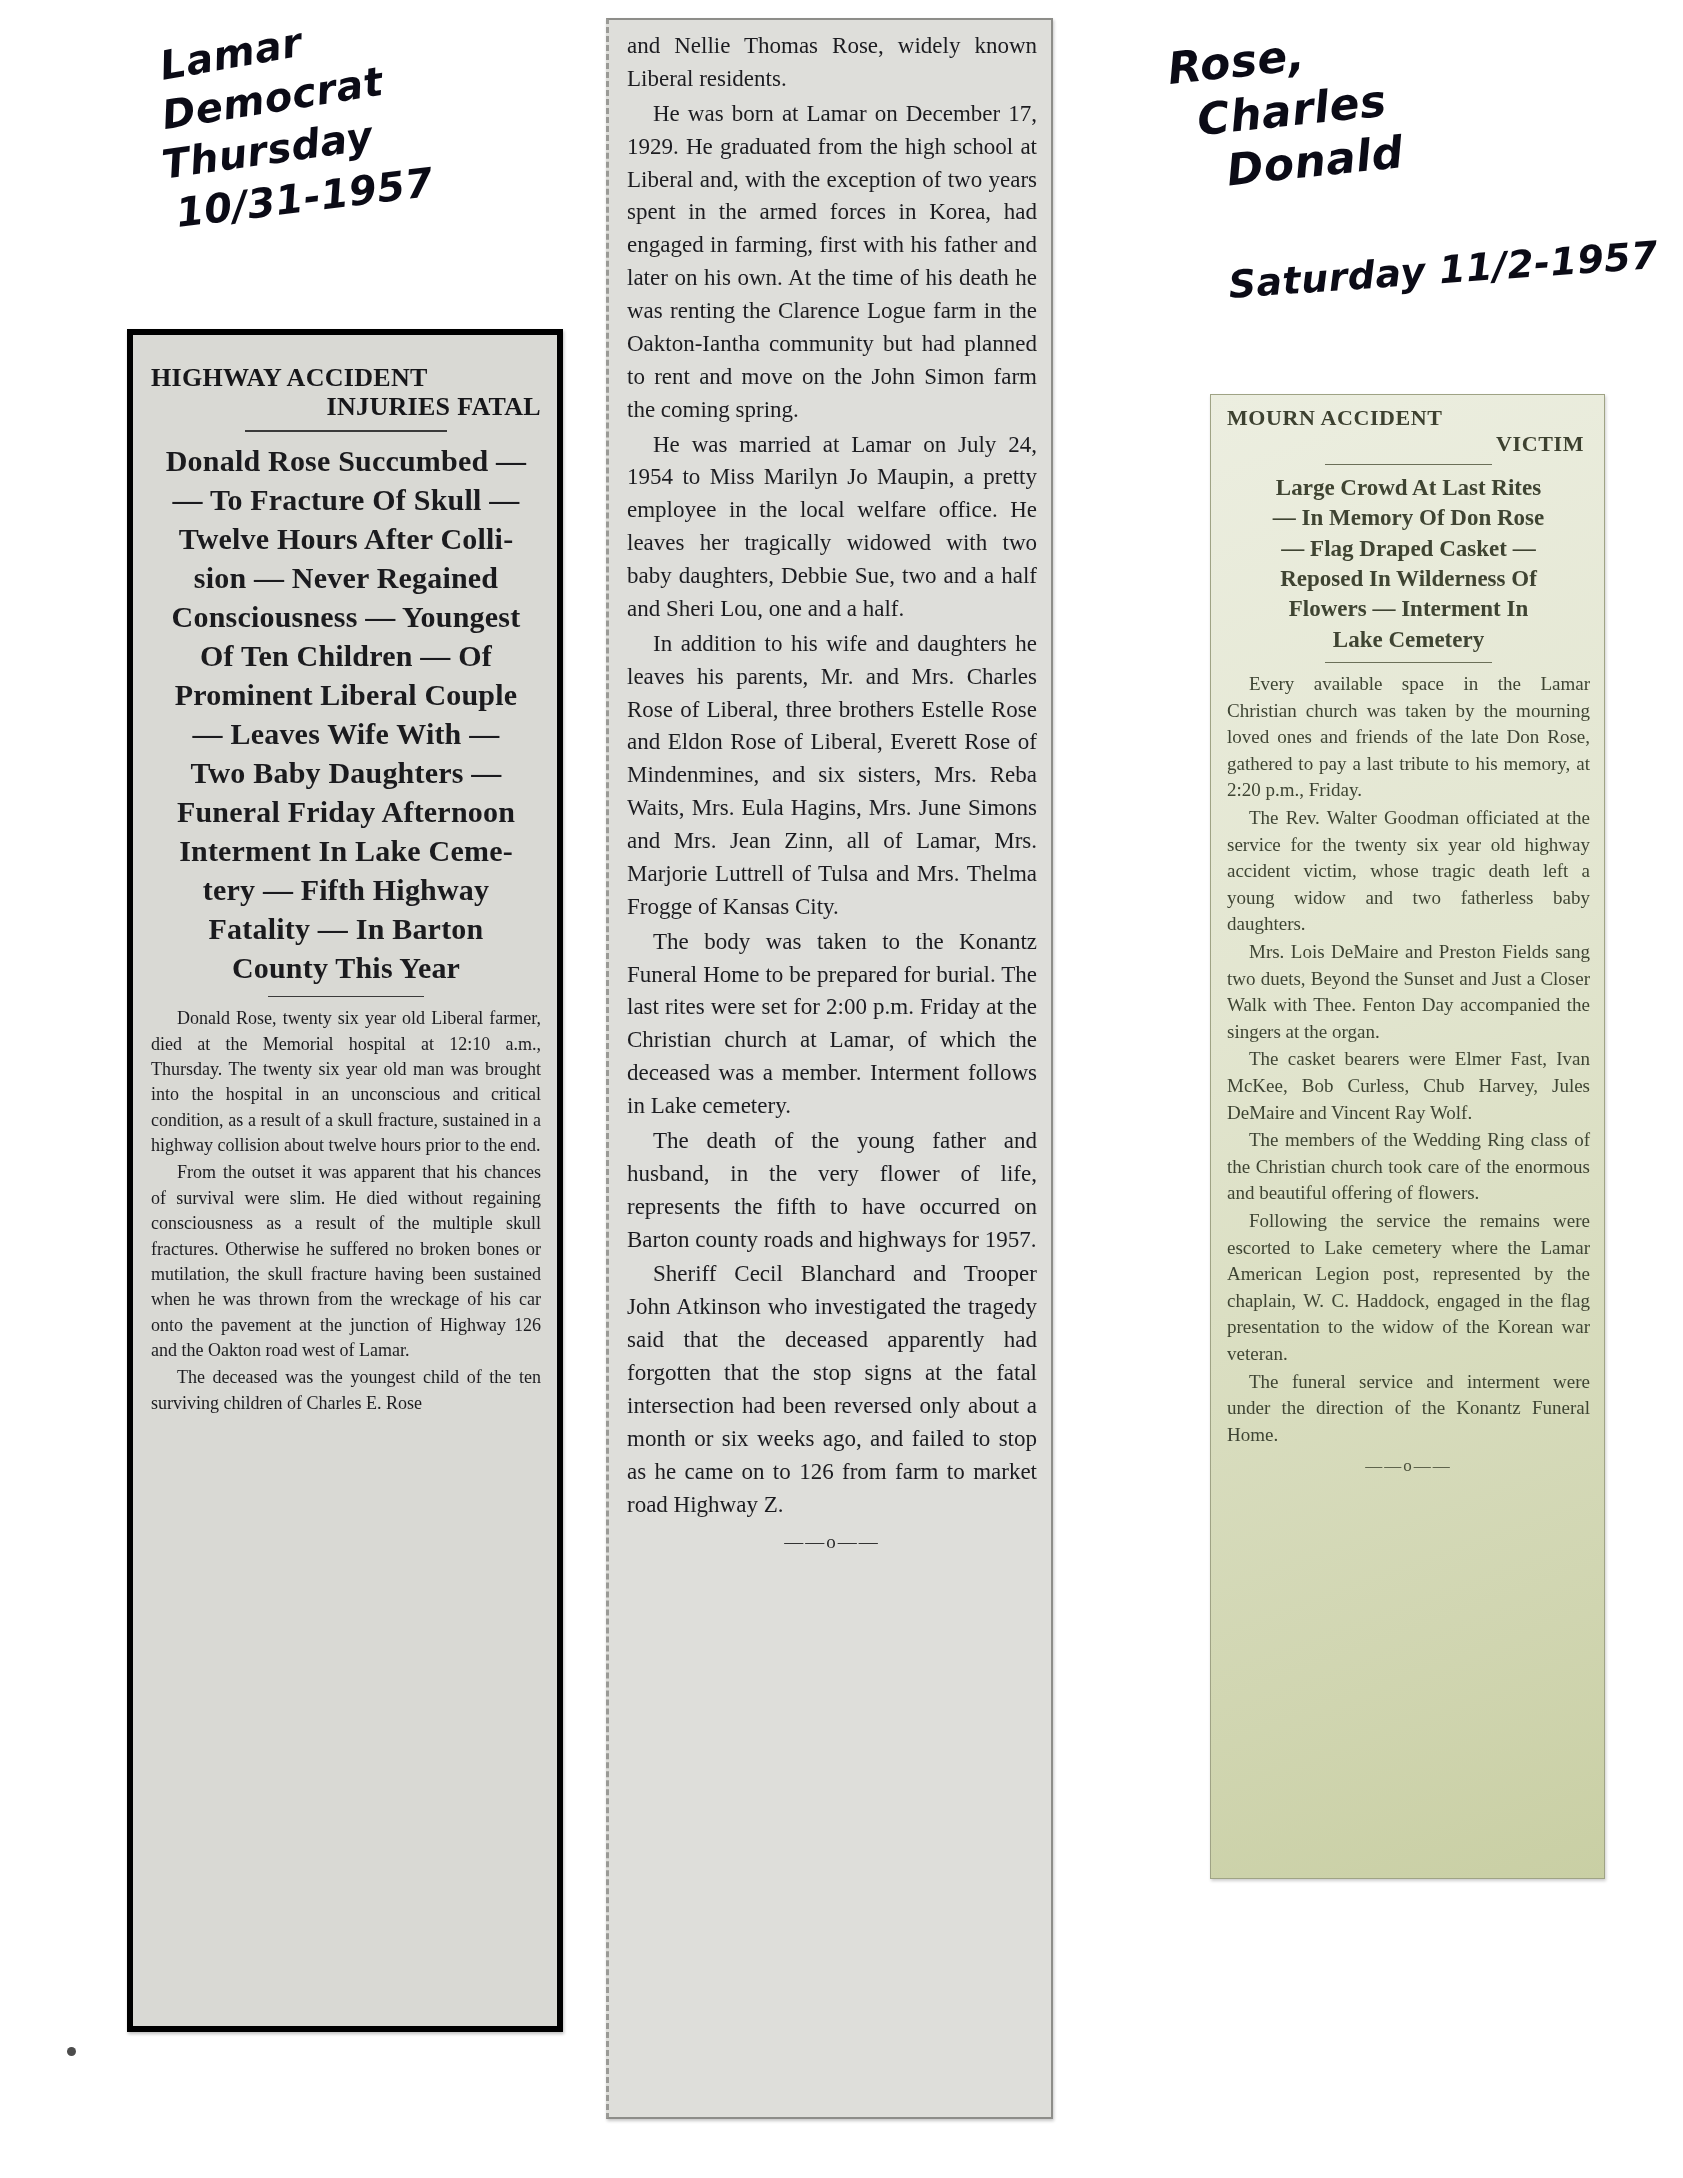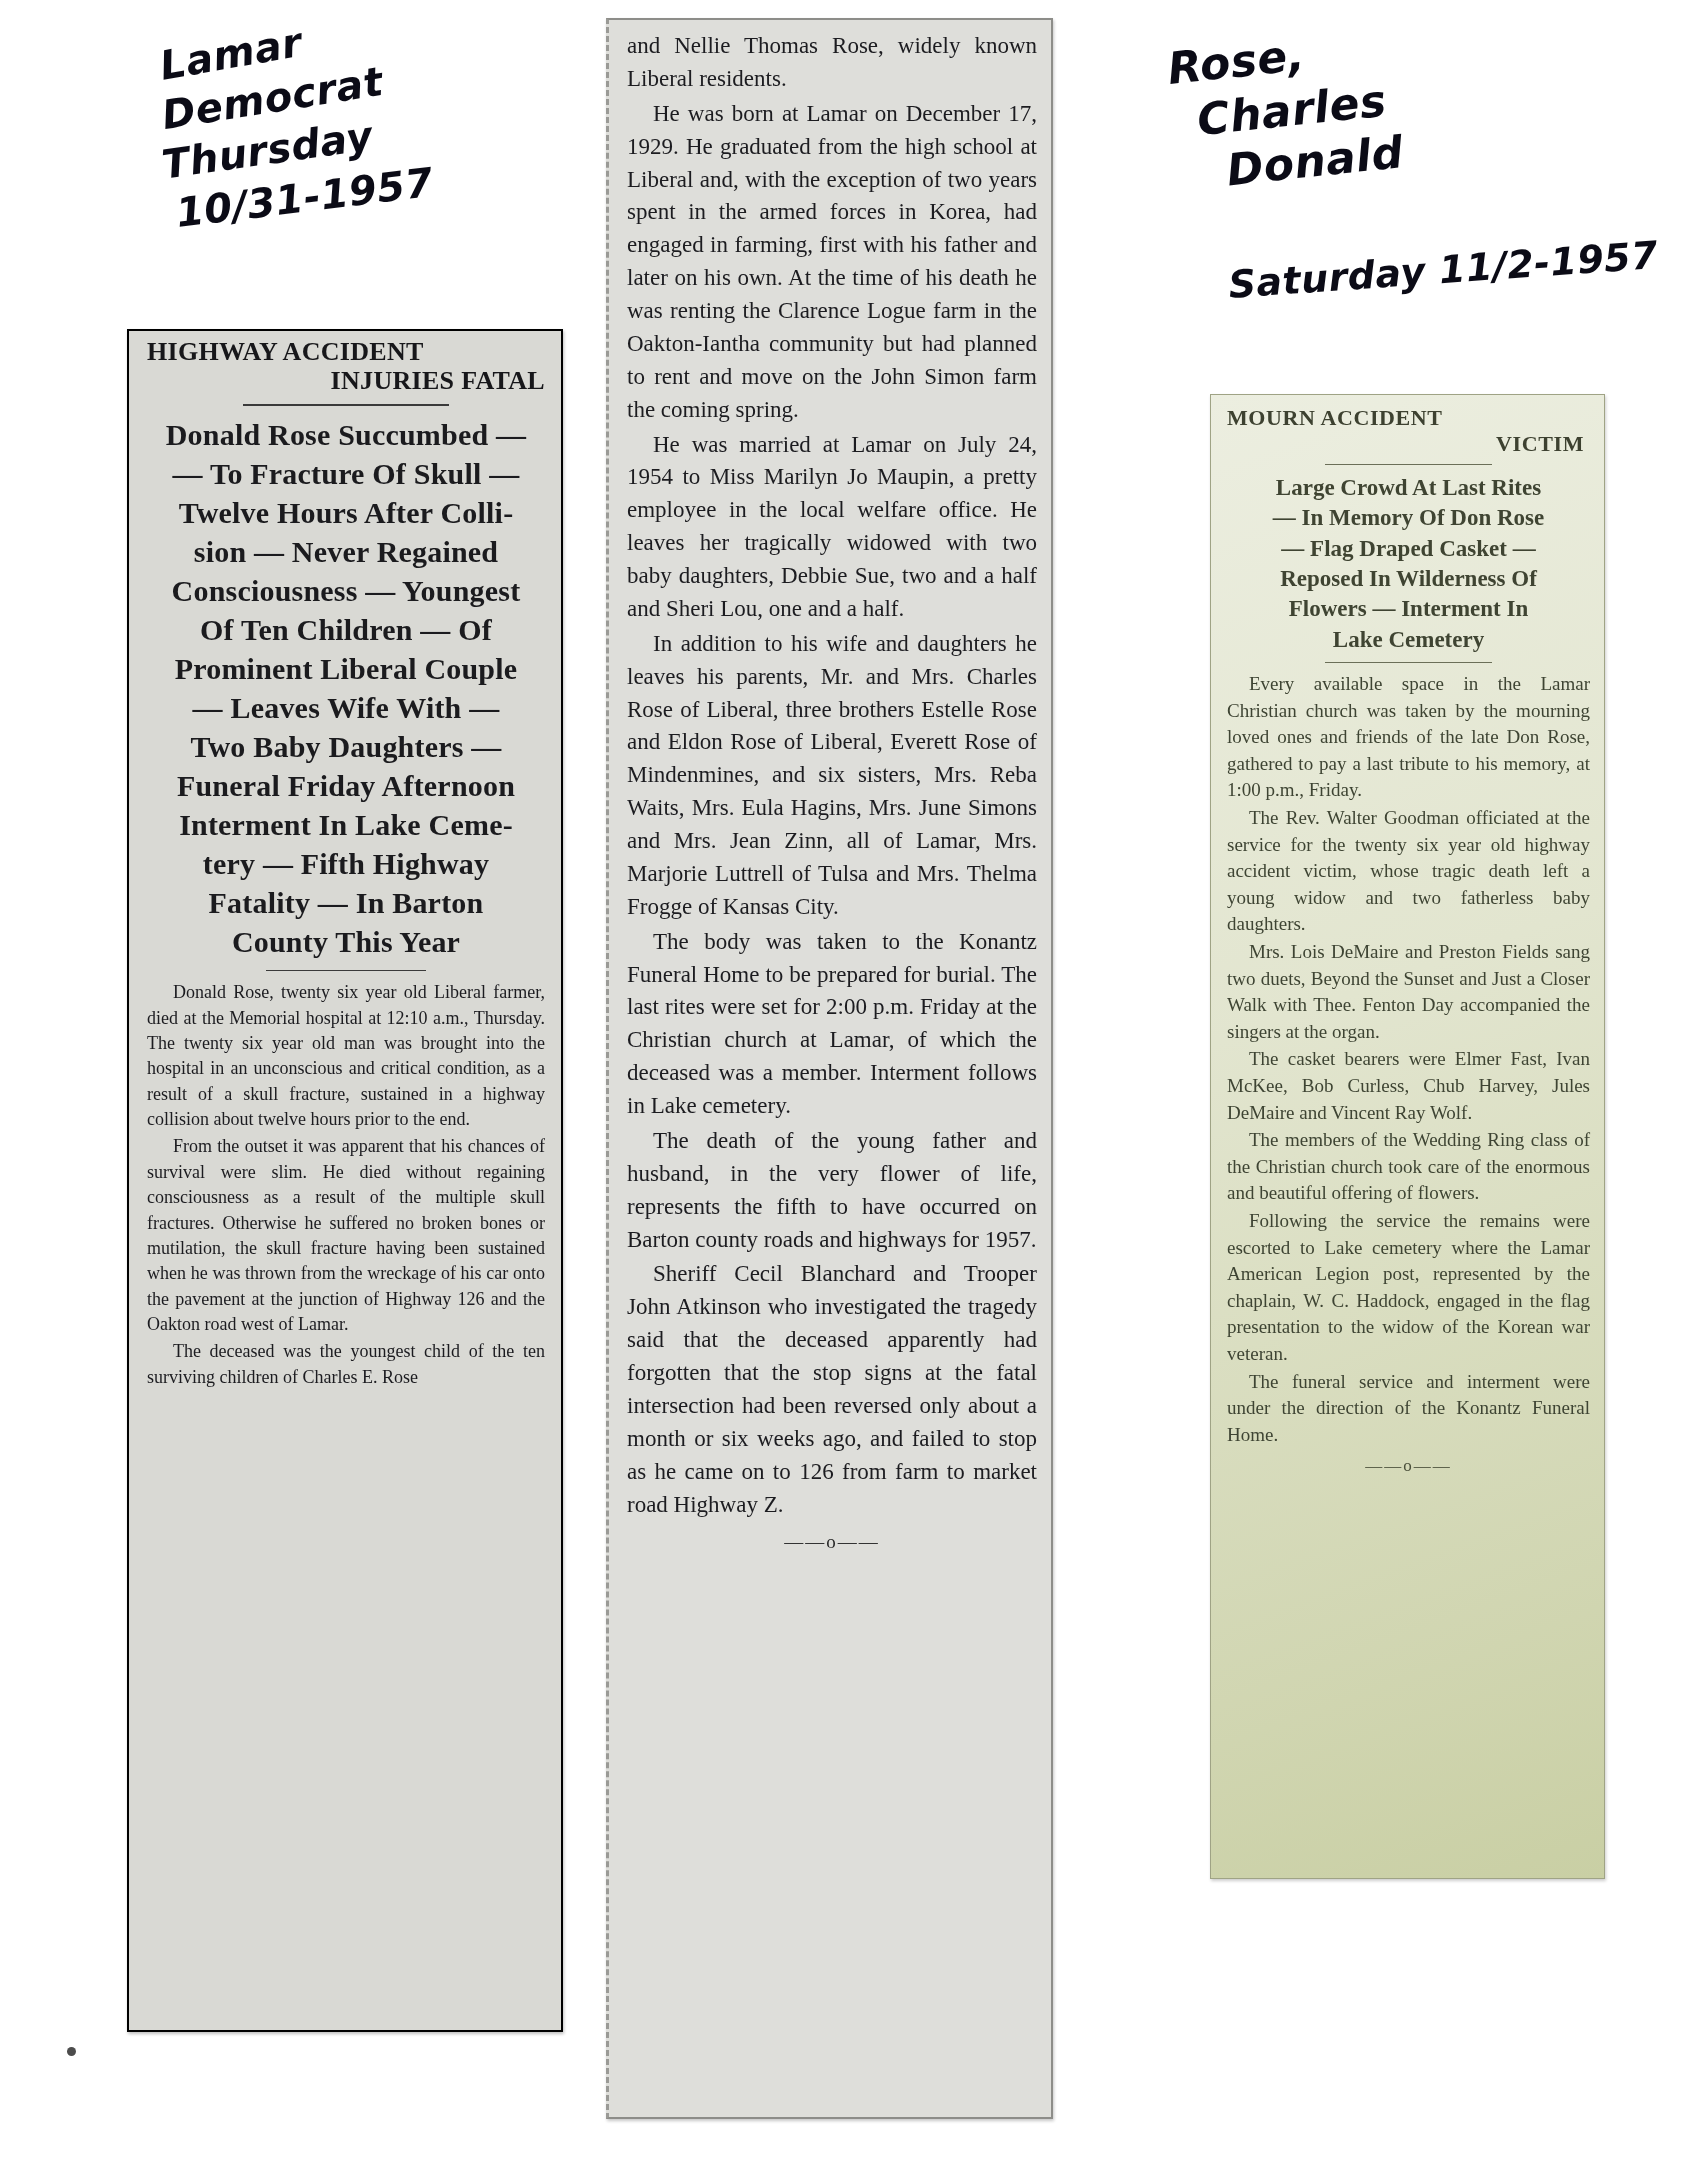--- a/index.html
+++ b/index.html
@@ -63,22 +63,22 @@
     overflow: hidden;
   }
 
   
   #clip-left {
     left: 127px;
     top: 329px;
     width: 436px;
     height: 1703px;
     background: #d9d9d4;
-    border: 2px solid #000000;
-    padding: 6px 16px 14px 18px;
+    border: 6px solid #000000;
+    padding: 28px 16px 14px 18px;
     box-shadow: 1px 2px 3px rgba(0,0,0,0.25);
   }
   
   #clip-middle {
     left: 606px;
     top: 18px;
     width: 447px;
     height: 2101px;
     background: #dededa;
     border: 2px solid #8d8d89;
@@ -281,21 +281,21 @@
   <div class="r-deck">
     <p>Large Crowd At Last Rites</p>
     <p>— In Memory Of Don Rose</p>
     <p>— Flag Draped Casket —</p>
     <p>Reposed In Wilderness Of</p>
     <p>Flowers  —  Interment  In</p>
     <p>Lake Cemetery</p>
   </div>
   <div class="r-rule"></div>
   <div class="r-body">
-    <p>Every available space in the Lamar Christian church was taken by the mourning loved ones and friends of the late Don Rose, gathered to pay a last tribute to his memory, at 1:00 p.m., Friday.</p>
+    <p>Every available space in the Lamar Christian church was taken by the mourning loved ones and friends of the late Don Rose, gathered to pay a last tribute to his memory, at 2:20 p.m., Friday.</p>
     <p>The Rev. Walter Goodman officiated at the service for the twenty six year old highway accident victim, whose tragic death left a young widow and two fatherless baby daughters.</p>
     <p>Mrs. Lois DeMaire and Preston Fields sang two duets, Beyond the Sunset and Just a Closer Walk with Thee. Fenton Day accompanied the singers at the organ.</p>
     <p>The casket bearers were Elmer Fast, Ivan McKee, Bob Curless, Chub Harvey, Jules DeMaire and Vincent Ray Wolf.</p>
     <p>The members of the Wedding Ring class of the Christian church took care of the enormous and beautiful offering of flowers.</p>
     <p>Following the service the remains were escorted to Lake cemetery where the Lamar American Legion post, represented by the chaplain, W. C. Haddock, engaged in the flag presentation to the widow of the Korean war veteran.</p>
     <p>The funeral service and interment were under the direction of the Konantz Funeral Home.</p>
   </div>
   <div class="r-endmark">——o——</div>
 </div>
 

